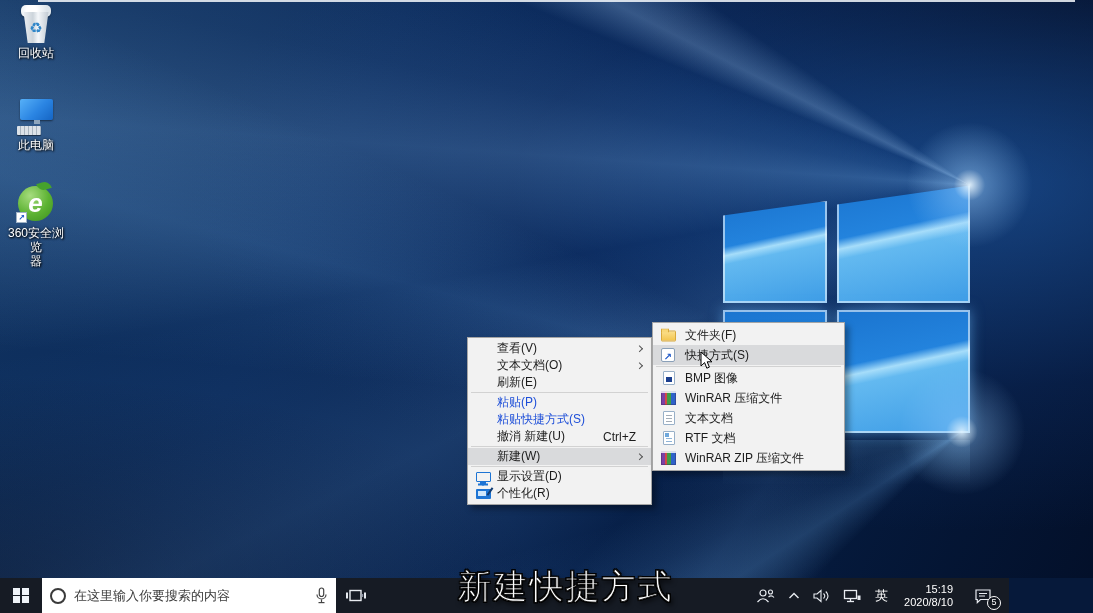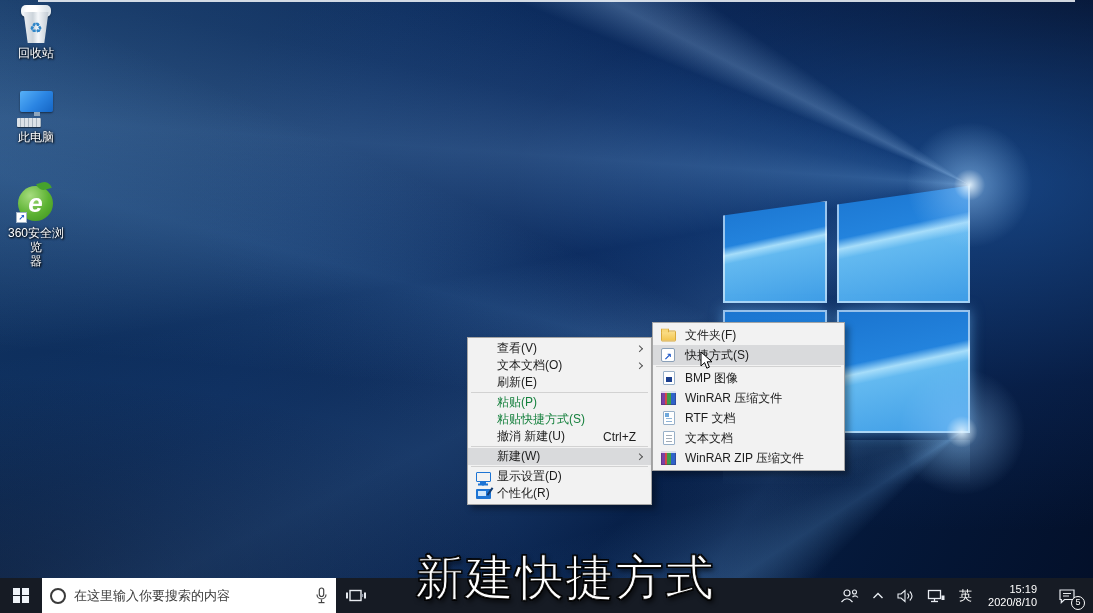--- a/index.html
+++ b/index.html
@@ -40,21 +40,21 @@
   .pane-bl { left:723px; top:310px; width:104px; height:119px; }
   .pane-br { left:837px; top:310px; width:133px; height:123px; }
   .pane-refl { position:absolute; left:723px; top:440px; width:247px; height:50px; opacity:.18;
     background:linear-gradient(180deg,#7ec4f2 0%, rgba(0,0,0,0) 90%); }
   .top-artifact { position:absolute; left:38px; top:0; width:1037px; height:2px; background:rgba(245,248,252,.85); }
 
   
   .dicon { position:absolute; width:66px; text-align:center; cursor:default; }
   .dicon .art { width:40px; height:40px; margin:0 auto 2px; position:relative; }
   .dicon .lbl { color:#fff; font-size:12px; line-height:14px; text-shadow:1px 1px 2px #000,0 0 3px rgba(0,0,0,.9); white-space:pre-line; }
-  .di-1 { left:3px; top:4px; } .di-2 { left:3px; top:88px; } .di-3 { left:3px; top:184px; }
+  .di-1 { left:3px; top:4px; } .di-2 { left:3px; top:96px; } .di-3 { left:3px; top:184px; }
   .rb-paper { position:absolute; top:1px; left:5px; right:5px; height:12px; border-radius:5px;
     background:radial-gradient(circle at 35% 45%, #ffffff 25%, #dde4ea 75%); box-shadow:0 1px 2px rgba(0,0,0,.4); }
   .rb-body { position:absolute; top:8px; left:7px; right:7px; bottom:1px;
     background:linear-gradient(90deg,#eef1f5,#ccd4db 38%,#f4f7fa 58%,#bfc8d1);
     clip-path:polygon(2% 0,98% 0,82% 100%,18% 100%); display:flex; align-items:center; justify-content:center; }
   .rb-sym { color:#2f86c9; font-size:15px; line-height:15px; }
   .pc-screen { position:absolute; left:4px; top:3px; width:33px; height:21px; border-radius:2px;
     background:linear-gradient(135deg,#56b0f8 0%,#2a84e2 55%,#1565c4 100%); box-shadow:0 1px 2px rgba(0,0,0,.5); }
   .pc-stand { position:absolute; left:18px; top:24px; width:6px; height:4px; background:#8fa6bd; }
   .pc-kb { position:absolute; left:1px; top:30px; width:24px; height:9px; border-radius:1px;
@@ -68,21 +68,21 @@
 
   
   .menu { position:absolute; background:#f2f2f2; border:1px solid #a5a5a5; box-shadow:4px 4px 6px rgba(0,0,0,.35);
     padding:2px 0; font-size:12px; color:#1c1c1c; }
   #ctx-menu { left:467px; top:337px; width:185px; }
   #ctx-submenu { left:652px; top:322px; width:193px; z-index:5; }
   .menu-item { position:relative; display:flex; align-items:center; padding:0 10px 0 29px; cursor:default; }
   #ctx-menu .menu-item { height:17px; }
   #ctx-submenu .menu-item { height:20px; padding-left:32px; }
   .menu-item.hl { background:#d9dadc; }
-  .menu-item.disabled { color:#15803d; }
+  .menu-item.disabled { color:#1d4ed8; }
   .menu-sep { height:1px; background:#d2d2d2; margin:1px 3px; }
   .mi-shortcut { margin-left:auto; padding-right:5px; }
   .mi-arrow { position:absolute; right:9px; top:50%; width:5px; height:5px;
     border-top:1.4px solid #565656; border-right:1.4px solid #565656; transform:translateY(-55%) rotate(45deg); }
   .mi { position:absolute; left:8px; top:50%; transform:translateY(-50%); width:16px; height:16px; }
 
   .icon-folder { width:15px; height:11px; top:calc(50% + 1px); background:linear-gradient(#fbdf8d,#f3c64f); border:1px solid #d8a93c; border-radius:1px; }
   .icon-folder::before { content:""; position:absolute; left:-1px; top:-3px; width:6px; height:3px; background:#f8d878; border:1px solid #d8a93c; border-bottom:none; border-radius:1px 1px 0 0; }
   .icon-shortcut { width:14px; height:14px; background:#fff; border:1px solid #8aa0b8; border-radius:2px; text-align:center; }
   .icon-shortcut::after { content:"\2197"; color:#1e58c8; font-size:10px; font-weight:bold; line-height:12px; }
@@ -104,26 +104,26 @@
   .icon-display::after { content:""; position:absolute; left:3px; bottom:-3px; width:6px; height:2px; background:#1d74d4; box-shadow:-2px 1.5px 0 0 #1d74d4, 2px 1.5px 0 0 #1d74d4; }
   .icon-personalize { width:15px; height:10px; background:#1d74d4; border-radius:1px; }
   .icon-personalize::before { content:""; position:absolute; left:2px; top:2px; width:8px; height:5px; background:#cfe6fb; }
   .icon-personalize::after { content:""; position:absolute; right:0px; top:-2px; width:2px; height:9px; background:#123c72; transform:rotate(35deg); }
 
   
   .cursor { position:absolute; left:700px; top:351px; z-index:100; }
 
   
   .caption { position:absolute; left:50%; bottom:3px; transform:translateX(calc(-50% + 19px)); z-index:60;
-    color:#fff; font-size:48px; letter-spacing:2px; white-space:nowrap;
+    color:#fff; font-size:34px; letter-spacing:2px; white-space:nowrap;
     -webkit-text-stroke:1px rgba(0,0,0,.9);
     text-shadow:1px 1px 0 #000,-1px -1px 0 #000,1px -1px 0 #000,-1px 1px 0 #000,2px 3px 5px rgba(0,0,0,.85); }
 
   
-  .taskbar { position:absolute; left:0; bottom:0; width:1093px; height:35px; background:#161b24; z-index:50;
+  .taskbar { position:absolute; left:0; bottom:0; width:1009px; height:35px; background:#161b24; z-index:50;
     display:flex; align-items:stretch; }
   .tb-start { width:42px; display:flex; align-items:center; justify-content:center; }
   .winlogo { display:grid; grid-template-columns:7px 7px; grid-template-rows:7px 7px; gap:1.5px; }
   .winlogo span { background:#eef2f7; }
   .tb-search { width:294px; background:#fff; display:flex; align-items:center; padding:0 8px; gap:8px; }
   .cortana { width:16px; height:16px; border:2.5px solid #3a3a3a; border-radius:50%; flex:none; }
   .tb-search input { border:none; outline:none; flex:1; font-size:13px; color:#222; background:transparent;
     font-family:"Liberation Sans","DejaVu Sans",sans-serif; }
   .tb-search input::placeholder { color:#3c3c3c; opacity:1; }
   .tb-btn { width:40px; display:flex; align-items:center; justify-content:center; }
@@ -233,26 +233,26 @@
       <div class="menu-sep"></div>
       <div class="menu-item">
         <span class="mi icon-bmp icon-page"></span>
         <span class="mi-label">BMP 图像</span>
       </div>
       <div class="menu-item">
         <span class="mi icon-winrar"></span>
         <span class="mi-label">WinRAR 压缩文件</span>
       </div>
       <div class="menu-item">
+        <span class="mi icon-txt icon-page"></span>
+        <span class="mi-label">文本文档</span>
+      </div>
+      <div class="menu-item">
         <span class="mi icon-rtf icon-page"></span>
         <span class="mi-label">RTF 文档</span>
-      </div>
-      <div class="menu-item">
-        <span class="mi icon-txt icon-page"></span>
-        <span class="mi-label">文本文档</span>
       </div>
       <div class="menu-item">
         <span class="mi icon-winrar"></span>
         <span class="mi-label">WinRAR ZIP 压缩文件</span>
       </div>
     </div>
 
   <svg class="cursor" width="14" height="20" viewBox="0 0 14 20">
     <path d="M1 1 L1 15 L4.6 11.6 L6.8 17.2 L9.4 16.1 L7.2 10.8 L12 10.8 Z" fill="#fff" stroke="#000" stroke-width="1"></path>
   </svg>

